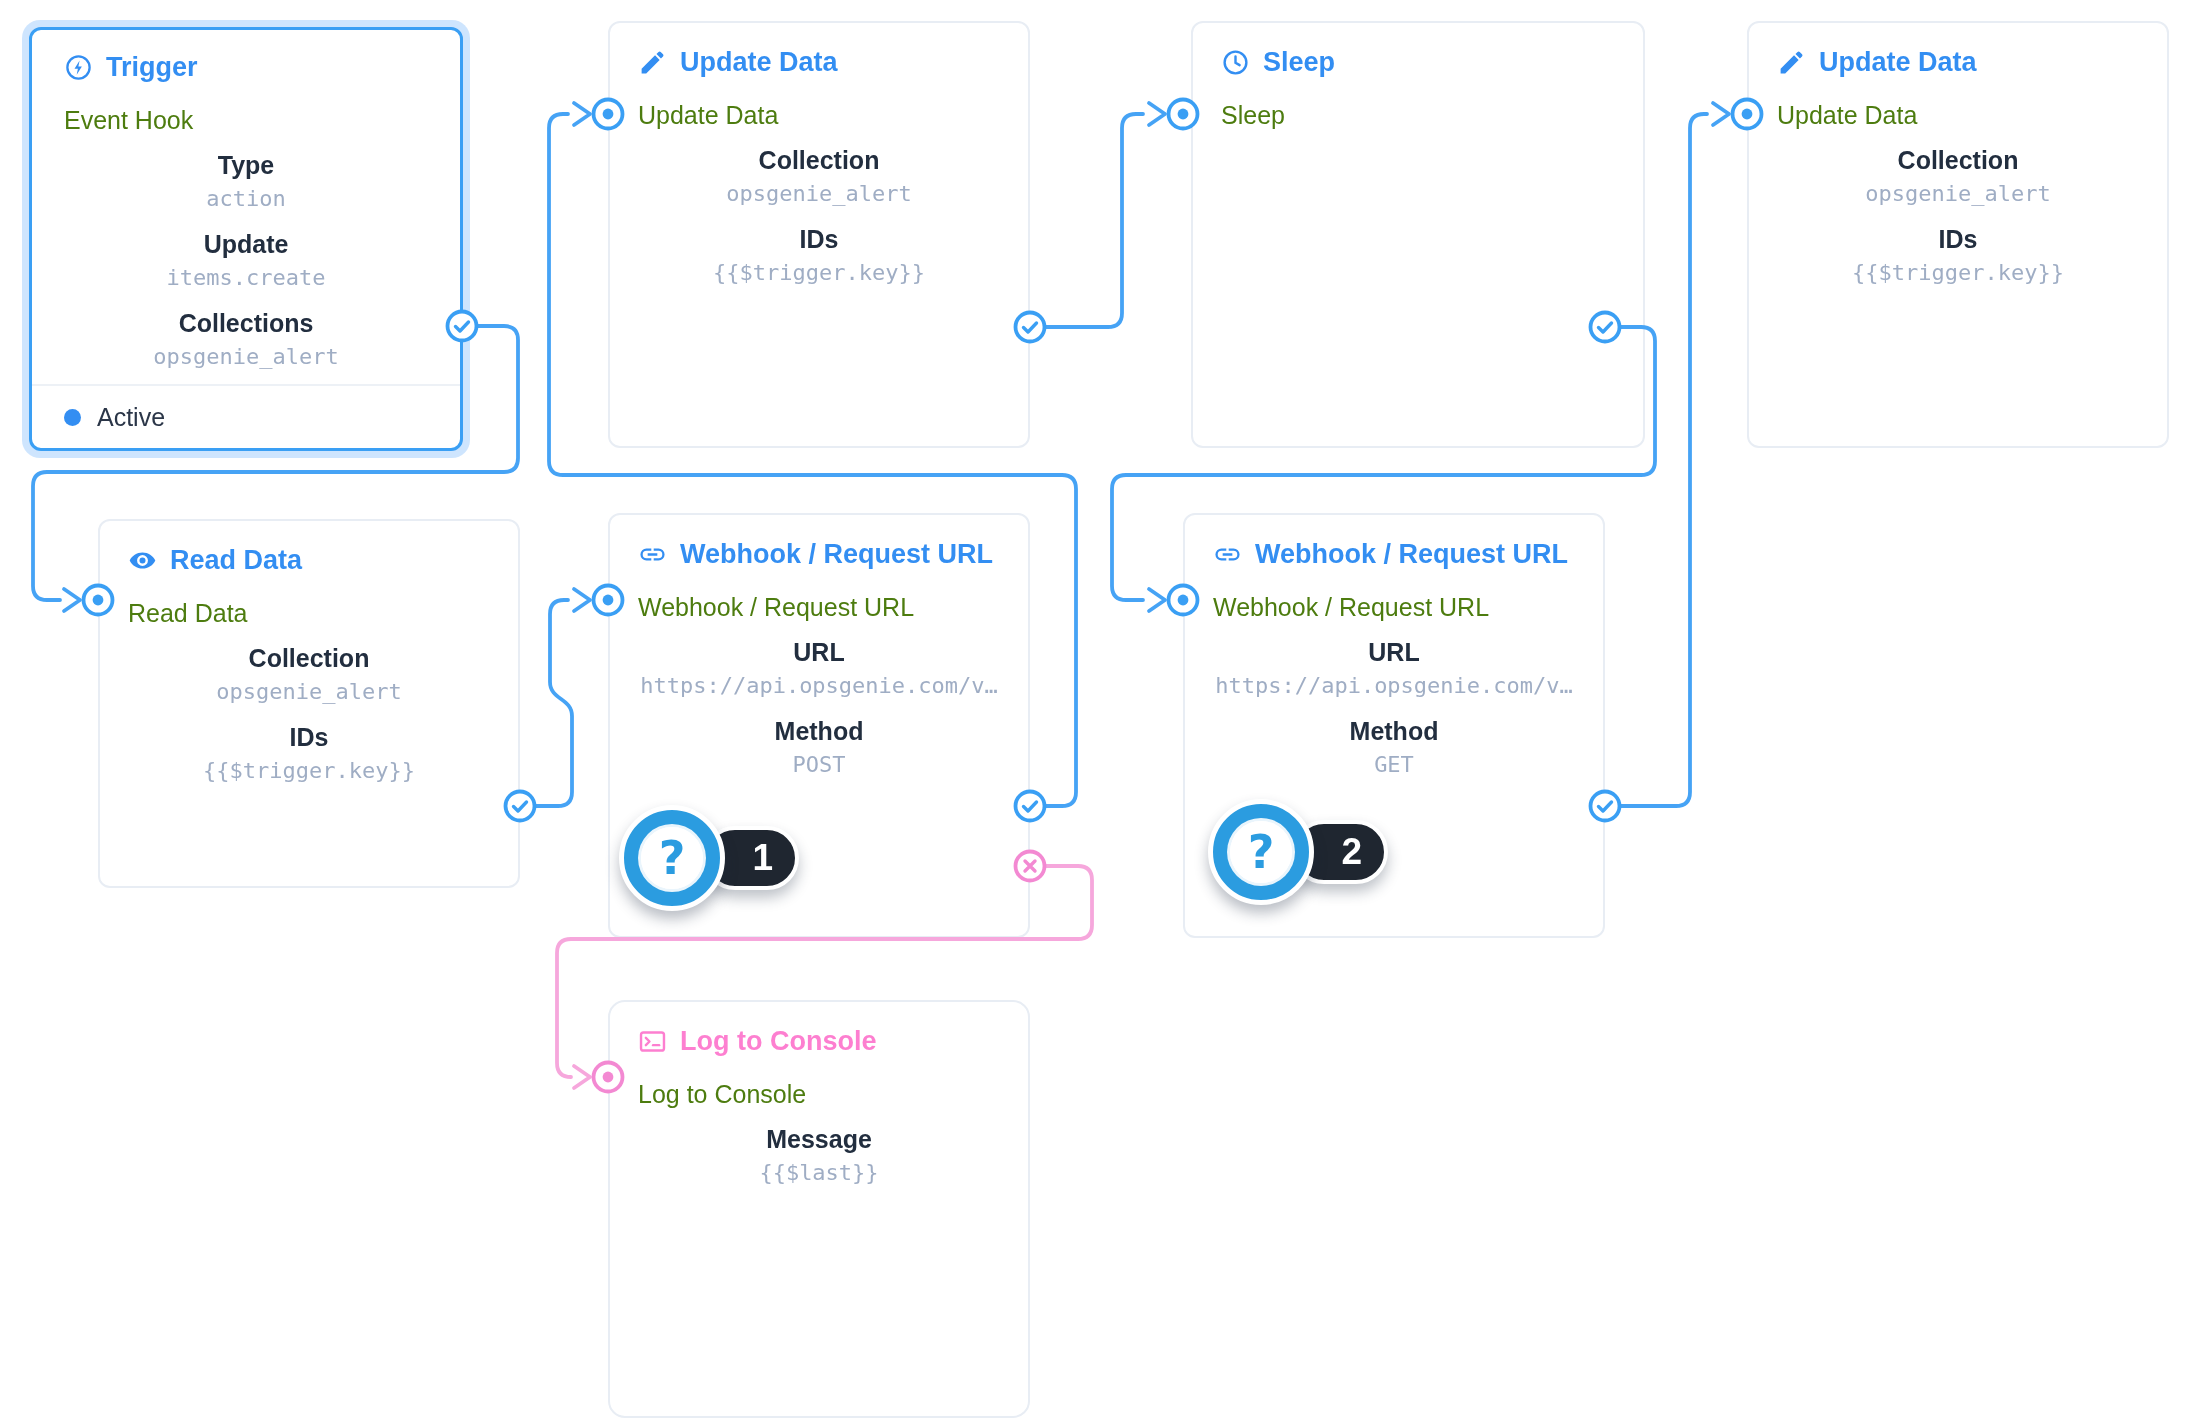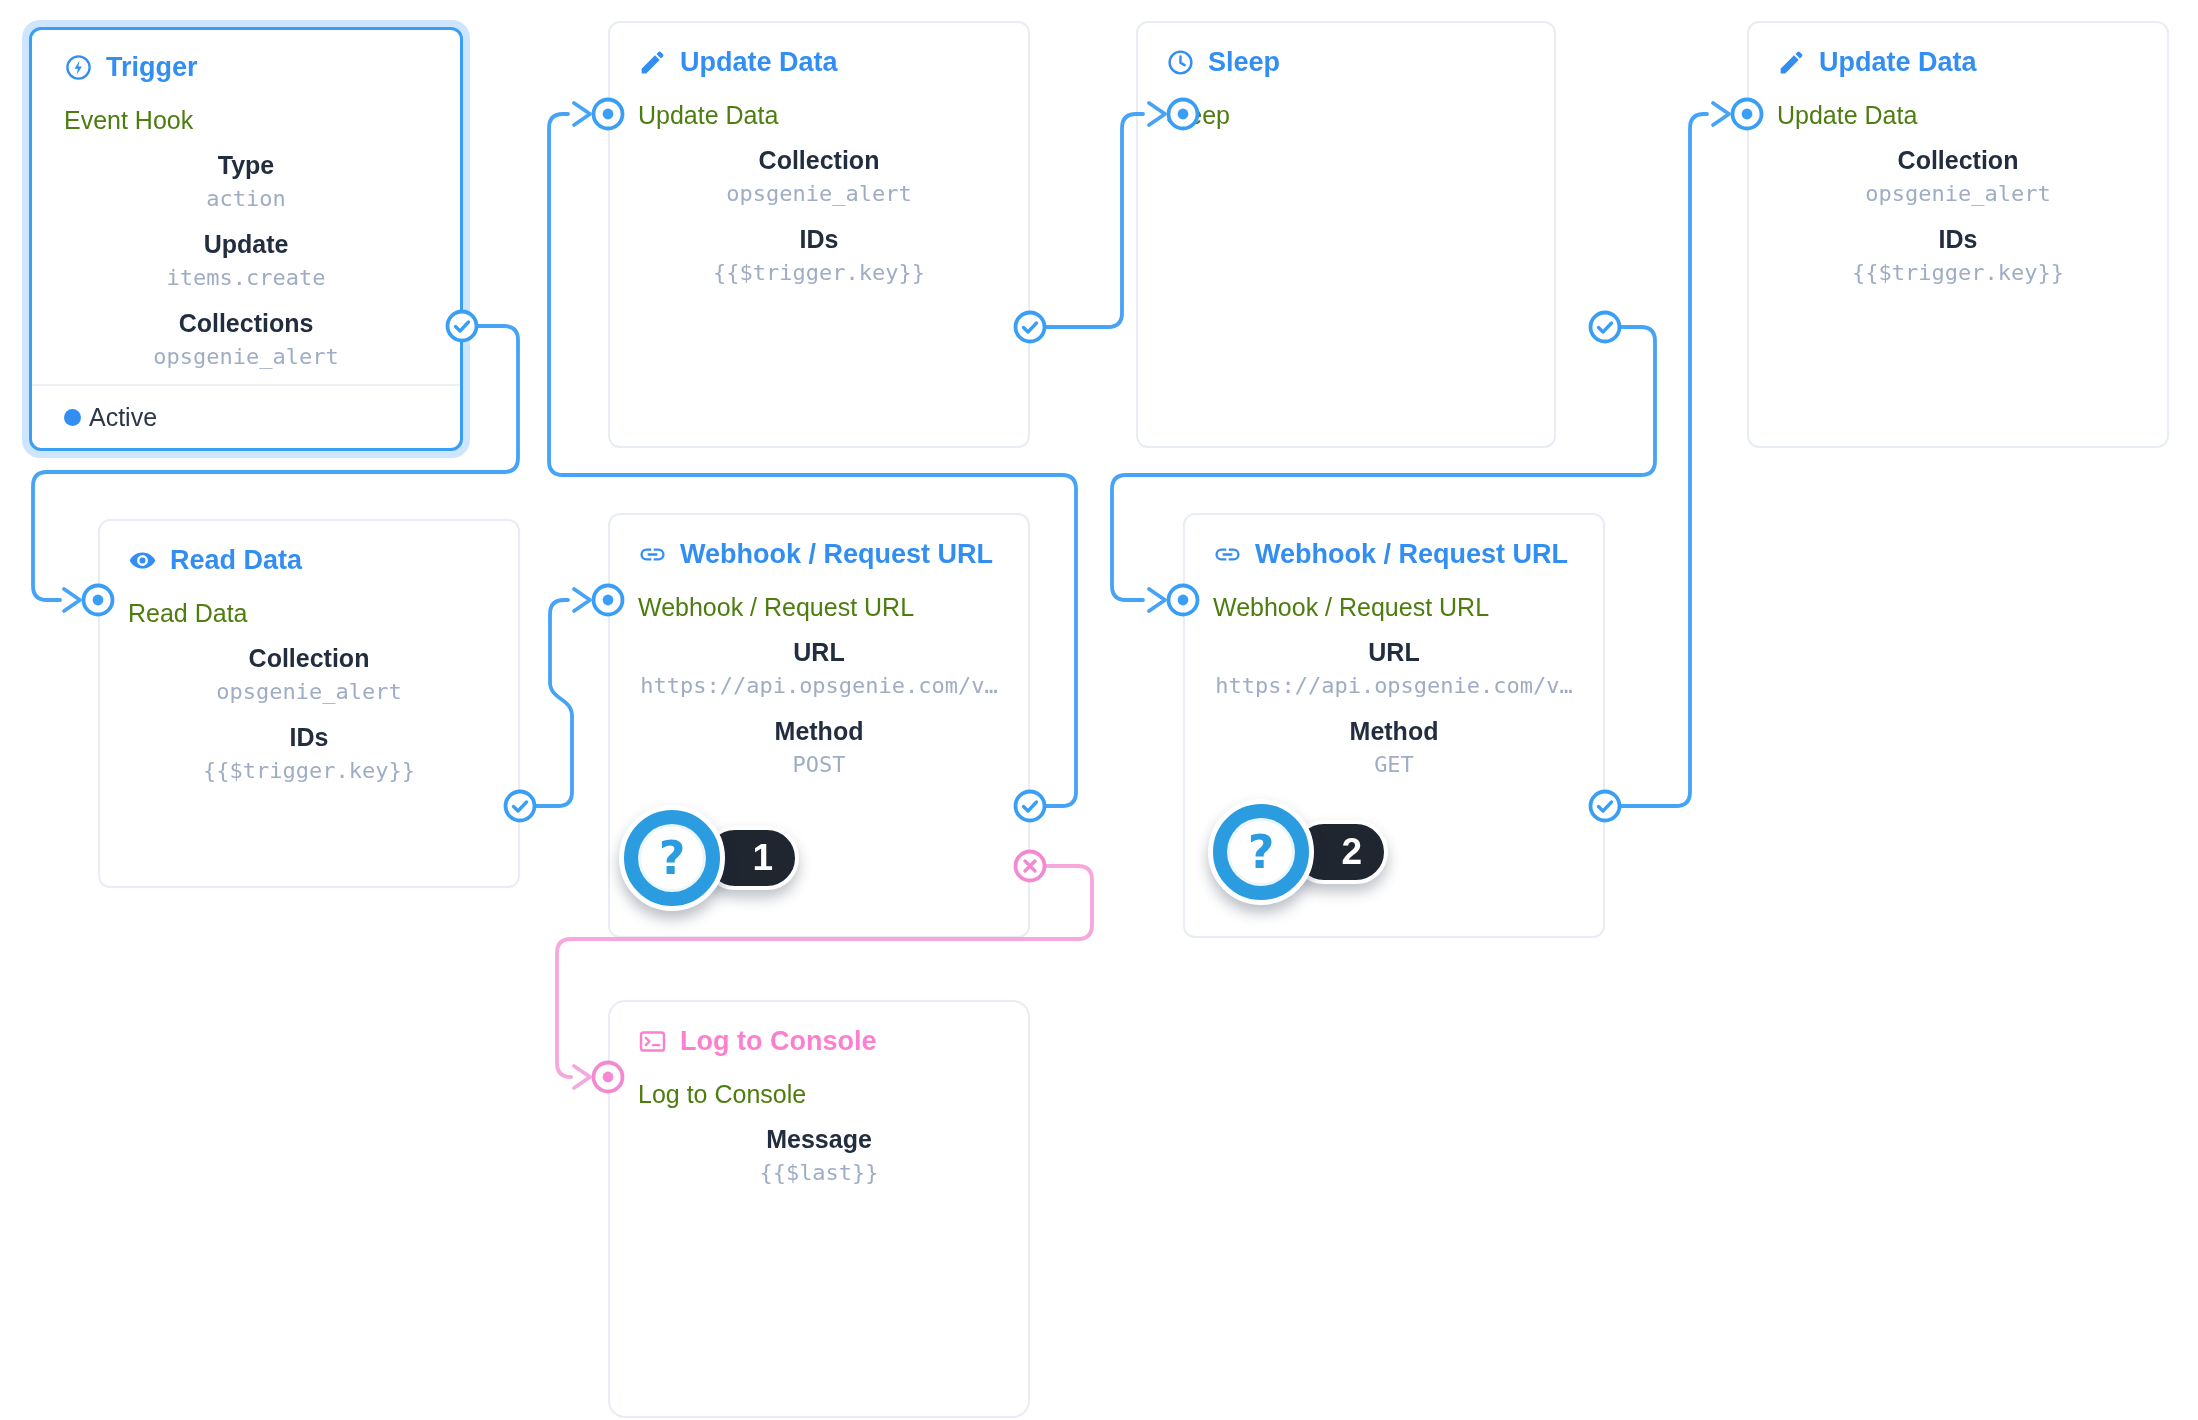--- a/index.html
+++ b/index.html
@@ -20,21 +20,21 @@
   .field-label{font-size:25px;font-weight:700;color:#222e3f;line-height:33px;}
   .field-value{font-family:"DejaVu Sans Mono","Liberation Mono",monospace;font-size:22px;color:#9fadc4;line-height:33px;white-space:nowrap;}
   
   .halo{
     position:absolute;left:22px;top:20px;width:448px;height:438px;box-sizing:border-box;
     background:rgba(80,160,250,0.28);border-radius:18px;padding:7px;
   }
   .halo .node{position:relative;left:0;top:0;width:434px;height:424px;border:3px solid #3a9ff4;padding:20px 32px;}
   .node-footer{
     position:absolute;left:0;right:0;bottom:0;height:62px;border-top:2px solid #edf1f6;
-    display:flex;align-items:center;gap:8px;padding:0 32px;
+    display:flex;align-items:center;gap:16px;padding:0 32px;
   }
   .status-dot{width:17px;height:17px;border-radius:50%;background:#338ef2;}
   .status-label{font-size:25px;color:#2b3648;}
   
   svg.wires{position:absolute;left:0;top:0;z-index:5;pointer-events:none;}
   .edge-blue{stroke:#46a3f5;stroke-width:3.8;fill:none;stroke-linecap:round;}
   .edge-pink{stroke:#f6a7dc;stroke-width:3.8;fill:none;stroke-linecap:round;}
   .chev-blue{stroke:#46a3f5;stroke-width:3.8;fill:none;stroke-linecap:round;stroke-linejoin:round;}
   .chev-pink{stroke:#f6a7dc;stroke-width:3.8;fill:none;stroke-linecap:round;stroke-linejoin:round;}
   .port-ring-blue{fill:#ffffff;stroke:#3a9ff4;stroke-width:3.8;}
@@ -114,21 +114,21 @@
           <div class="field-label">Collection</div>
           <div class="field-value">opsgenie_alert</div>
         </div>
         <div class="field">
           <div class="field-label">IDs</div>
           <div class="field-value">{{$trigger.key}}</div>
         </div>
       </div>
   </div>
 
-  <div class="node blue" style="left:1136px;top:21px;width:420px;height:427px;padding-left:28px;">
+  <div class="node blue" style="left:1191px;top:21px;width:454px;height:427px;padding-left:28px;">
     <div class="node-title">
       <svg class="icon" viewBox="0 0 24 24">
           <circle cx="12" cy="12" r="9" fill="none" stroke="currentColor" stroke-width="2"></circle>
           <path d="M12 7v5.2l3.4 2" fill="none" stroke="currentColor" stroke-width="2" stroke-linecap="round"></path>
         </svg>
       <span>Sleep</span>
     </div>
     <div class="node-name">Sleep</div>
   </div>
 

